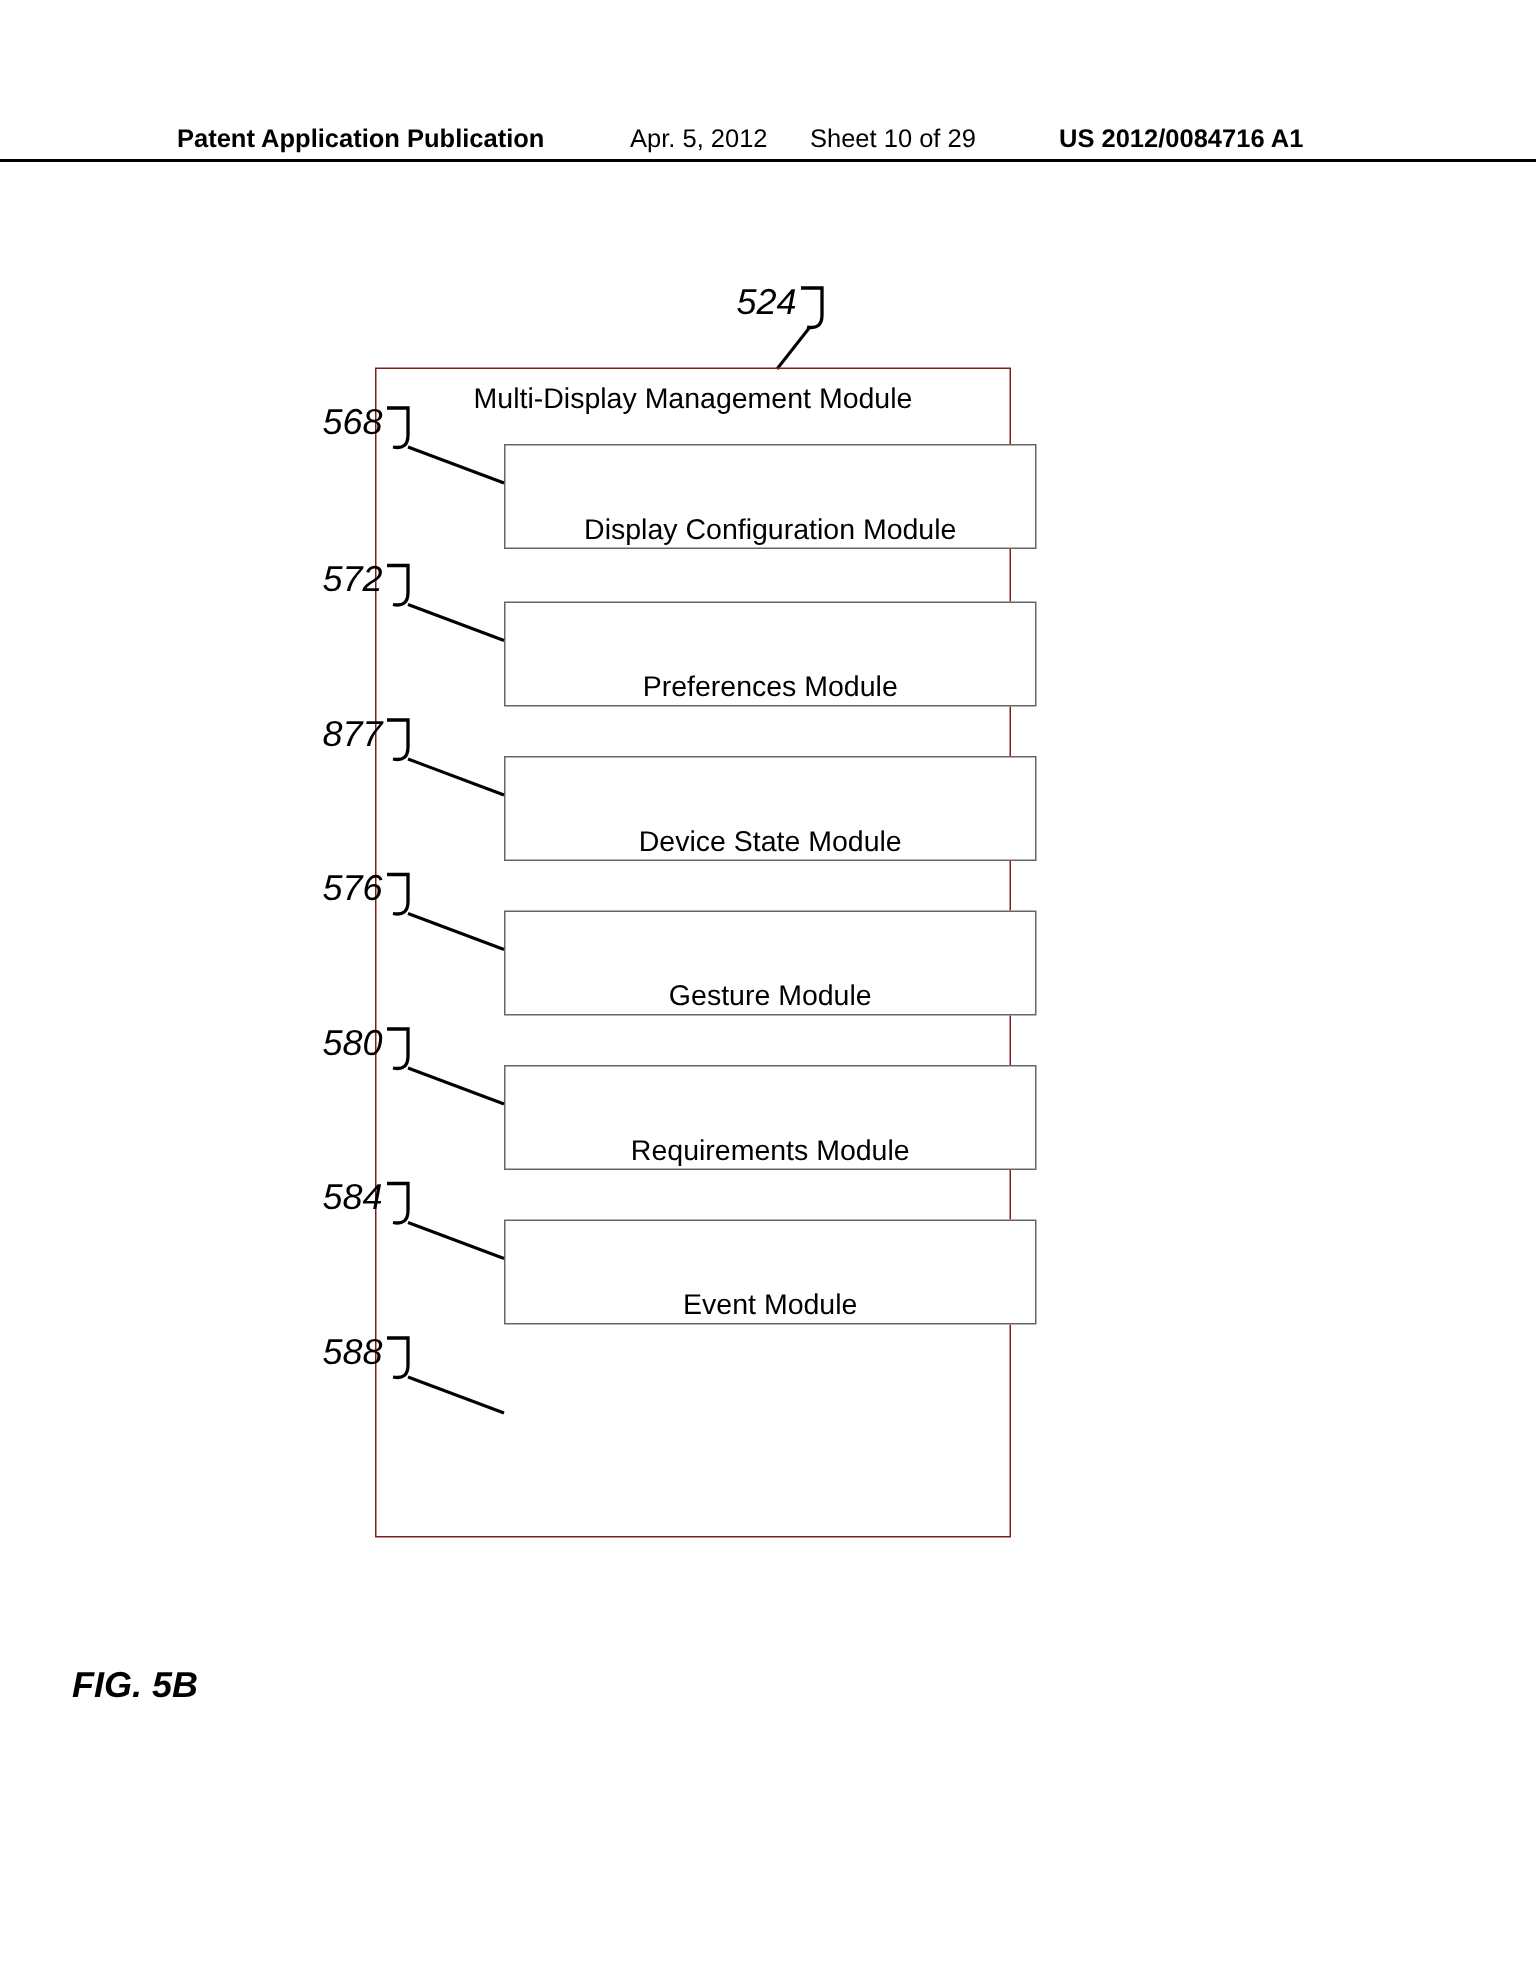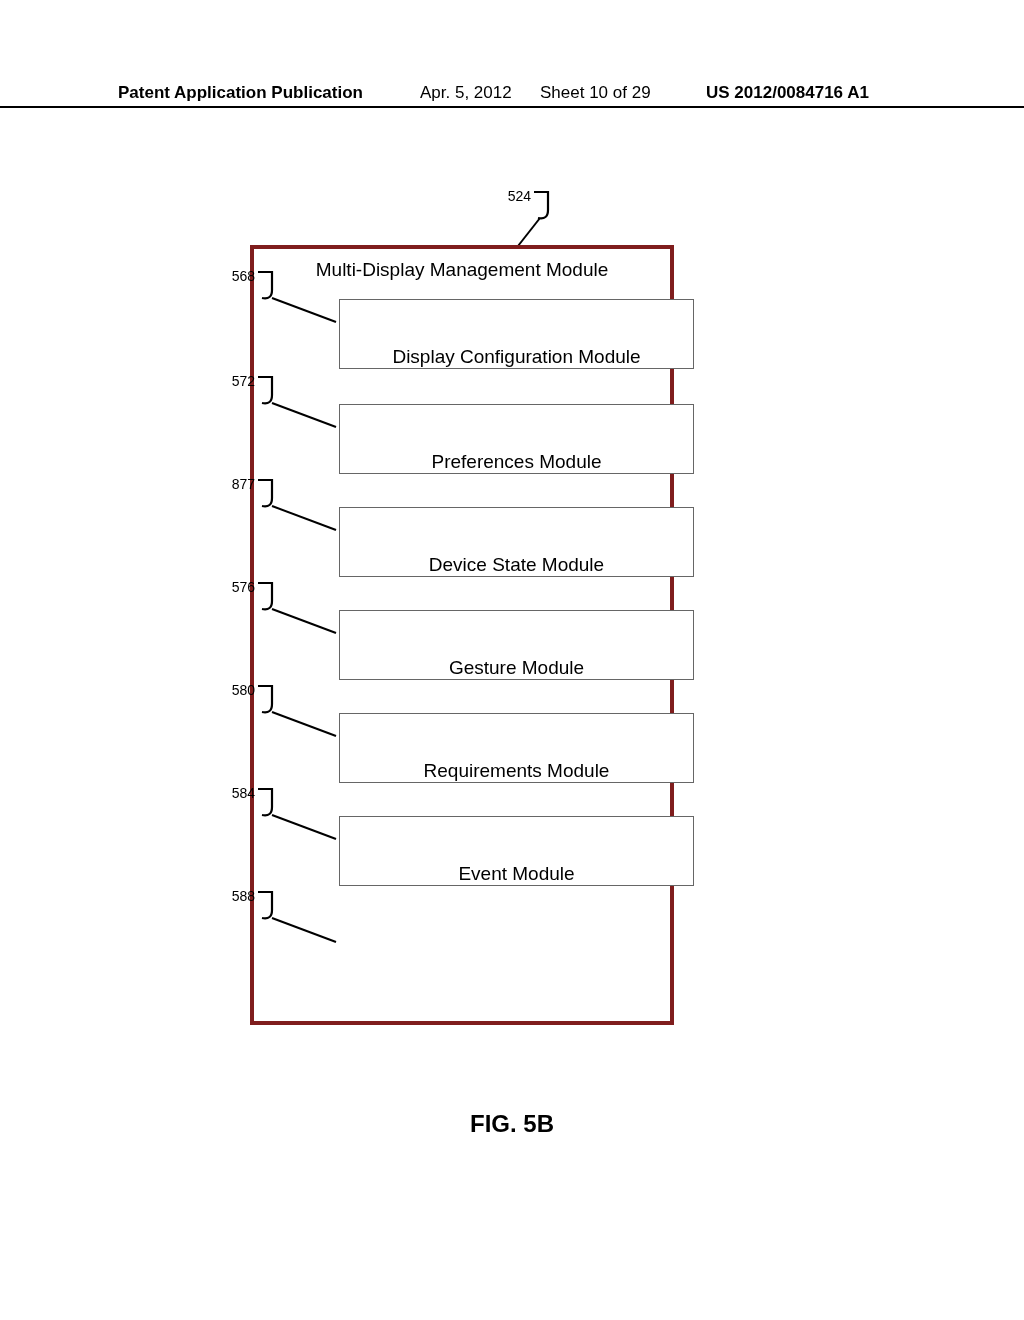--- a/index.html
+++ b/index.html
@@ -31,21 +31,21 @@
     left: 0;
     width: 1024px;
     height: 950px;
   }
   .outer-box {
     position: absolute;
     left: 250px;
     top: 55px;
     width: 424px;
     height: 780px;
-    border: 4px solid #7f1d1d;
+    border: 1px solid #7f1d1d;
   }
   .outer-title {
     position: absolute;
     top: 10px;
     left: 0;
     width: 100%;
     text-align: center;
     font-size: 19px;
   }
   .module-box {
@@ -55,39 +55,42 @@
     height: 70px;
     border: 1px solid #666;
     display: flex;
     align-items: flex-end;
     justify-content: center;
     font-size: 19px;
     background: #fff;
   }
   .ref-label {
     position: absolute;
-    font-size: 14px;
+    font-size: 24px;
     text-align: right;
+    font-style: italic;
   }
   .hook {
     position: absolute;
     pointer-events: none;
   }
   .leader {
     position: absolute;
     pointer-events: none;
   }
   .fig-caption {
     position: absolute;
     top: 1110px;
     left: 0;
     width: 1024px;
-    text-align: center;
+    text-align: left;
     font-size: 24px;
+    font-style: italic;
     font-weight: bold;
+    padding-left: 48px;
   }
 </style>
 </head>
 <body>
 
 <div class="header">
   <span class="pub">Patent Application Publication</span>
   <span class="date">Apr. 5, 2012</span>
   <span class="sheet">Sheet 10 of 29</span>
   <span class="docnum">US 2012/0084716 A1</span>

